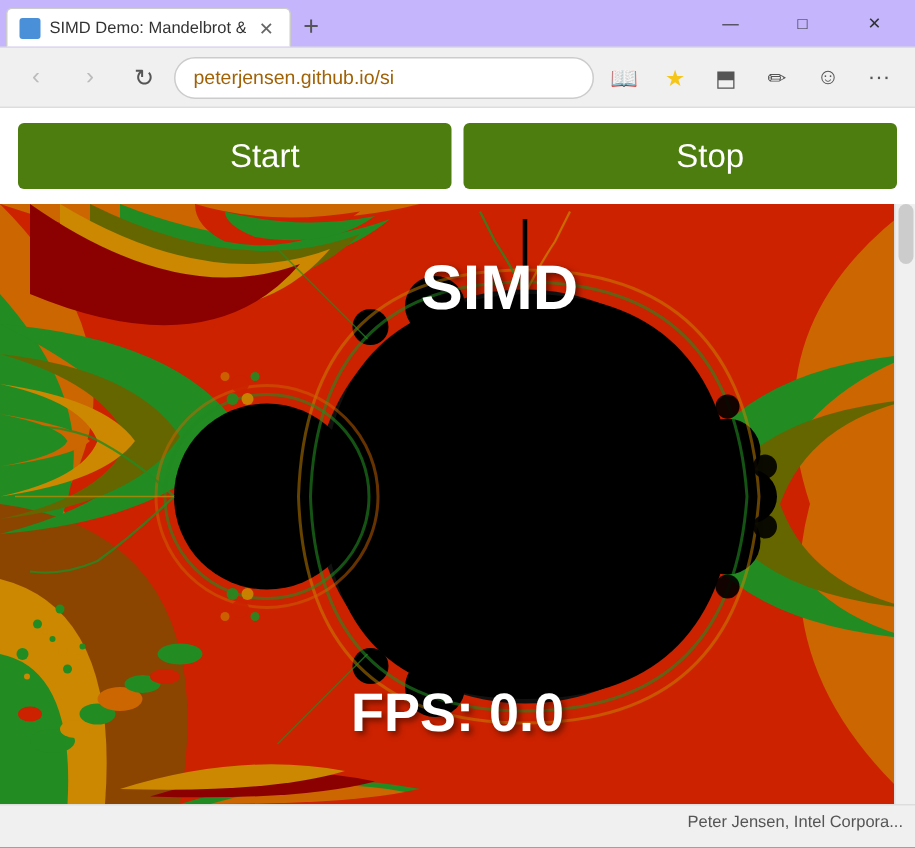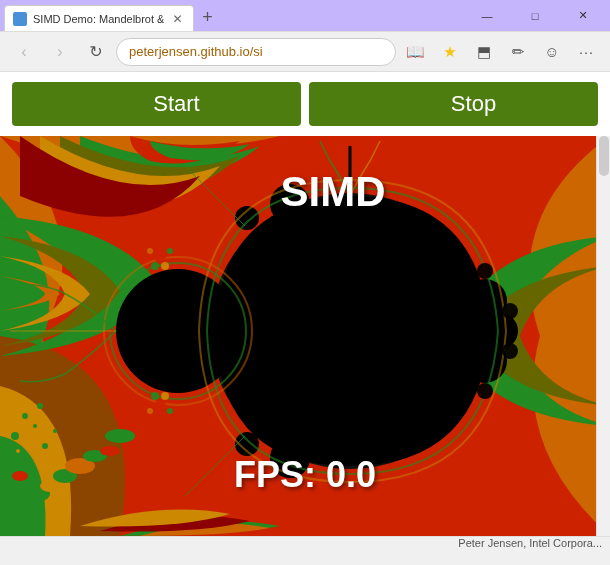--- a/index.html
+++ b/index.html
@@ -157,20 +157,21 @@
       left: 50%;
       transform: translateX(-50%);
       font-size: 36px;
       text-align: center;
     }
 
     
     .status-bar {
       display: flex;
       justify-content: flex-end;
+      align-items: center;
       height: 22px;
       background: #f0f0f0;
       border-top: 1px solid #ddd;
       padding: 0 8px;
       font-size: 11px;
       color: #555;
     }
 
     
     .scrollbar {

